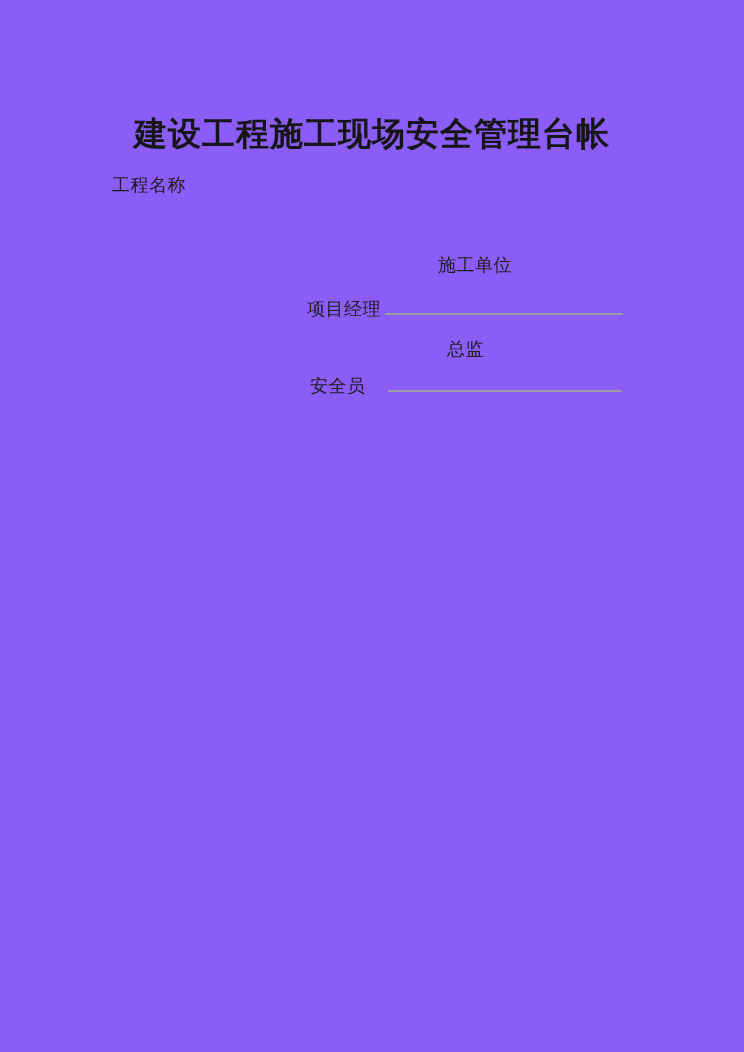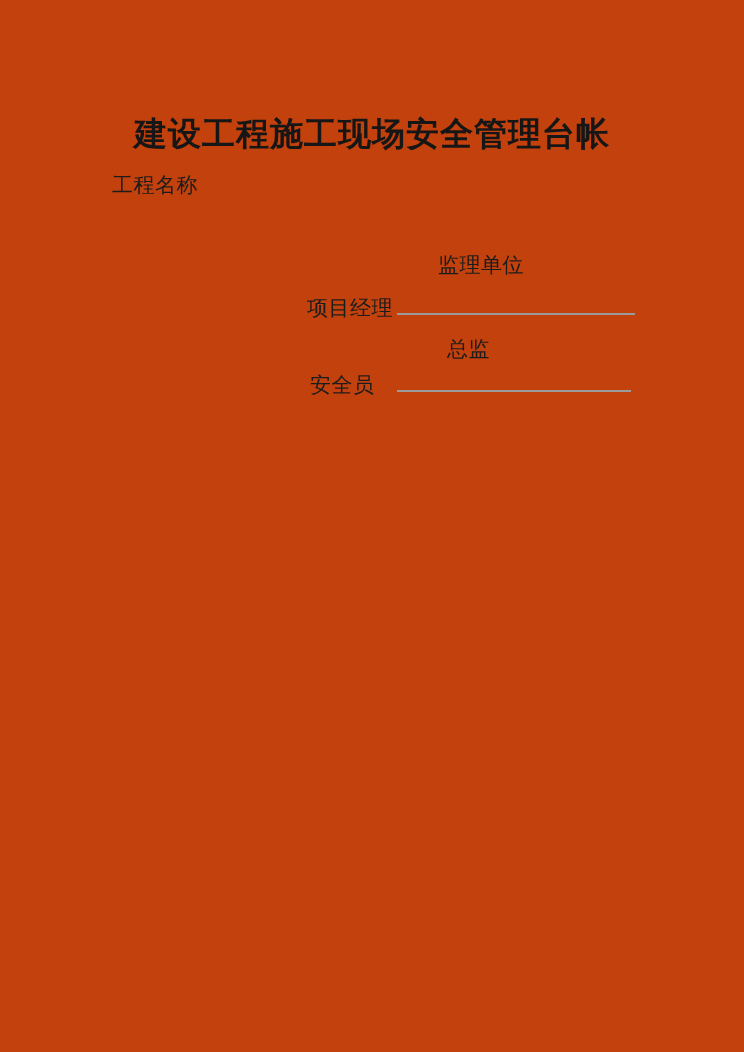--- a/index.html
+++ b/index.html
@@ -4,41 +4,41 @@
 <style>
   html, body {
     margin: 0;
     padding: 0;
     background: #ffffff;
   }
   .page {
     position: relative;
     width: 744px;
     height: 1052px;
-    background: #c2410c;
+    background: #8b5cf6;
     overflow: hidden;
     font-family: "Liberation Serif", serif;
     color: #1c1c1c;
   }
   .doc-title {
     position: absolute;
     top: 112px;
     left: 0;
     width: 744px;
     margin: 0;
     text-align: center;
     font-size: 33px;
     line-height: 44px;
     font-weight: bold;
     letter-spacing: 1px;
     white-space: nowrap;
     color: #161616;
   }
   .label {
-    font-size: 21px;
+    font-size: 18px;
     line-height: 25px;
     letter-spacing: 0.5px;
     white-space: nowrap;
     color: #1c1c1c;
   }
   .project-name-row {
     position: absolute;
     left: 112px;
     top: 173px;
   }
@@ -71,21 +71,21 @@
 <div class="page">
 
   <h1 class="doc-title">建设工程施工现场安全管理台帐</h1>
 
   <div class="project-name-row">
     <span class="label">工程名称</span>
   </div>
 
 
   <div class="form-row row-supervision-unit">
-    <span class="label">监理单位</span>
+    <span class="label">施工单位</span>
   </div>
 
   <div class="form-row row-project-manager">
     <span class="label">项目经理</span><span class="fill-line"></span>
   </div>
 
   <div class="form-row row-chief-supervisor">
     <span class="label">总监</span>
   </div>
 

